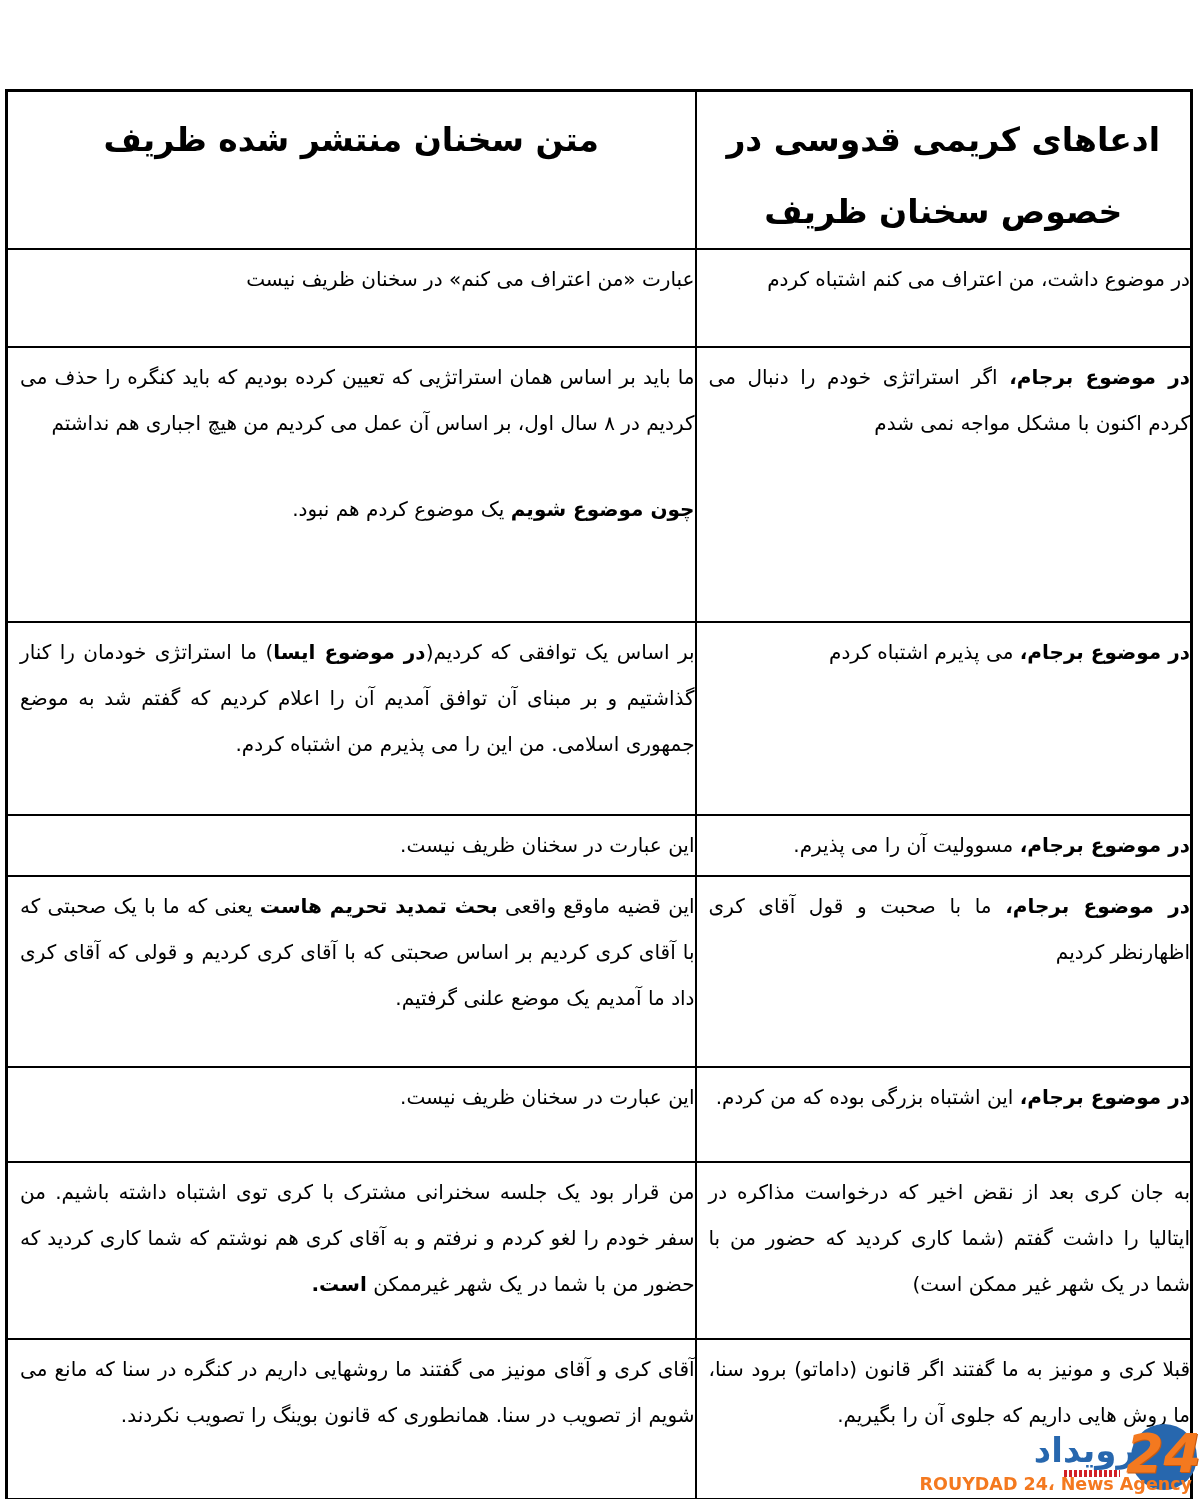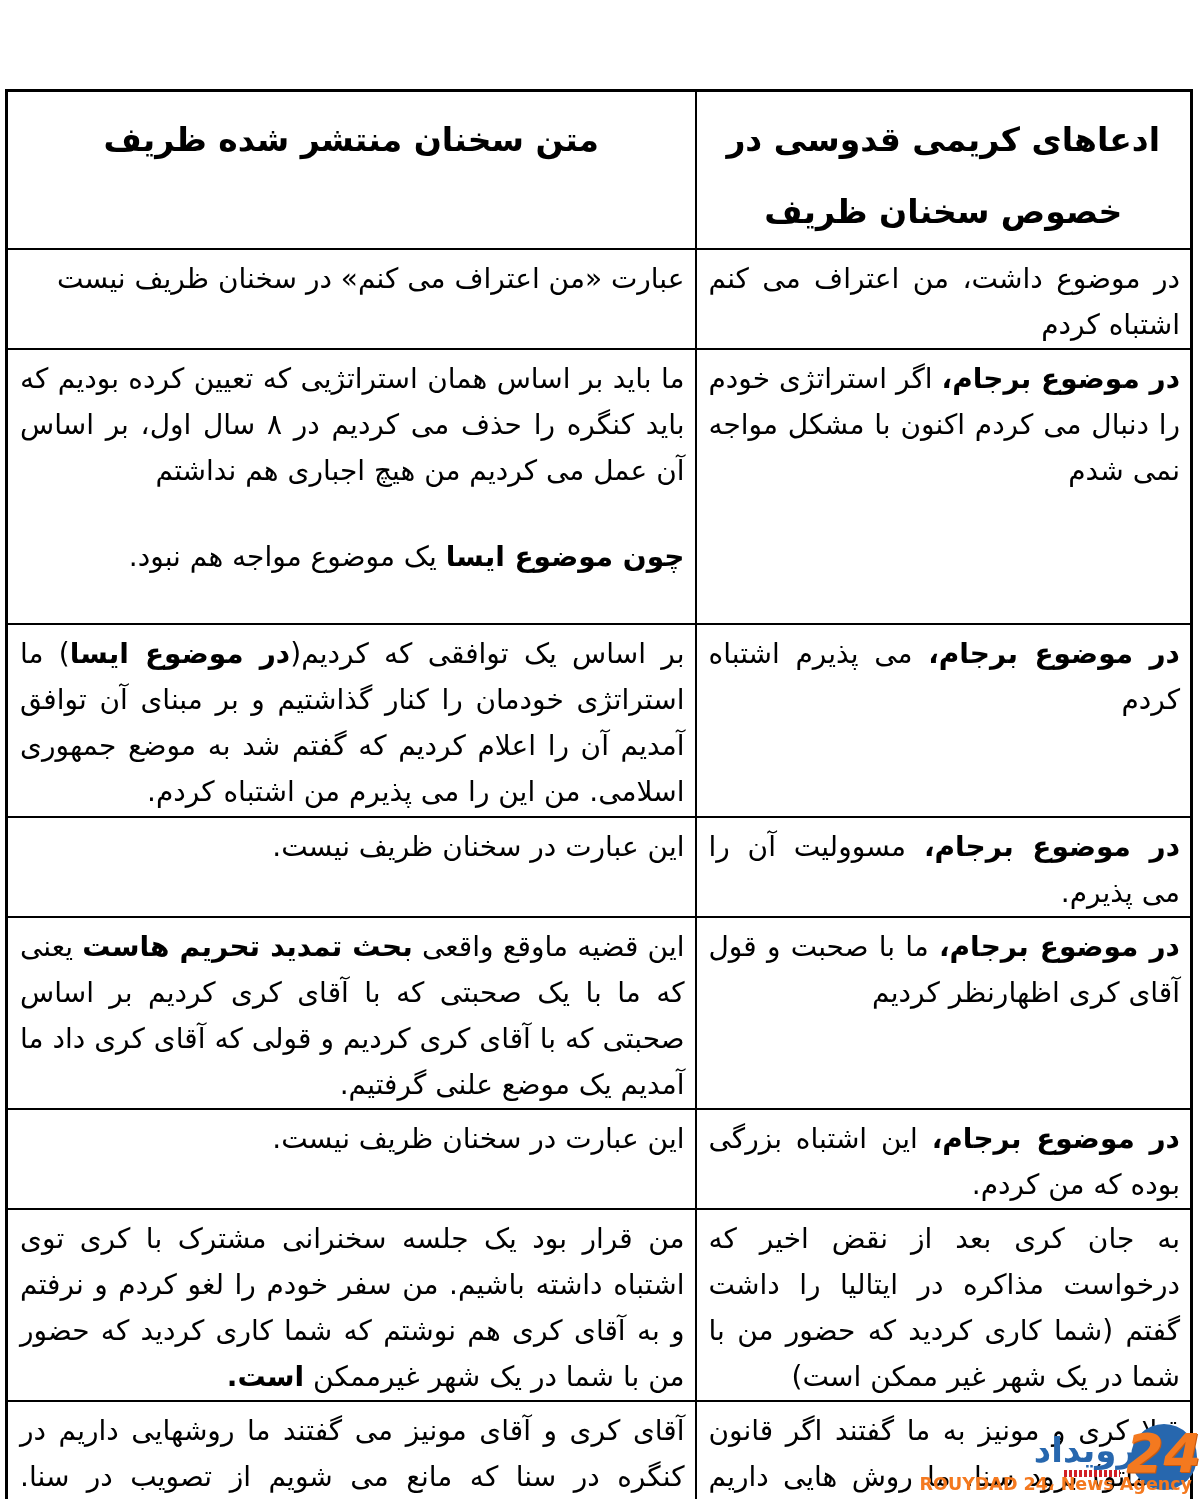--- a/index.html
+++ b/index.html
@@ -32,23 +32,23 @@
   }
   th {
     font-size: 33px;
     font-weight: bold;
     text-align: center;
     line-height: 72px;
     padding: 12px 20px 0 20px;
   }
   thead tr { height: 123px; }
   td {
-    font-size: 28px;
+    font-size: 20px;
     line-height: 46px;
-    padding: 6px 10px 0 12px;
+    padding: 6px 0 0 12px;
     text-align: justify;
     text-justify: inter-word;
     margin-top: 36px;
   }
   td p { margin: 0; }
   td p + p { margin-top: 40px; }
   .bold { font-weight: bold; }
   tbody tr:nth-child(1) { height: 98px; }
   tbody tr:nth-child(2) { height: 275px; }
   tbody tr:nth-child(3) { height: 193px; }
@@ -146,21 +146,21 @@
           <td>
             <p><span>عبارت «من اعتراف می کنم» در سخنان ظریف نیست</span></p>
           </td>
         </tr>
         <tr>
           <td>
             <p><span class="bold">در موضوع برجام،</span><span> اگر استراتژی خودم را دنبال می کردم اکنون با مشکل مواجه نمی شدم</span></p>
           </td>
           <td>
             <p><span>ما باید بر اساس همان استراتژیی که تعیین کرده بودیم که باید کنگره را حذف می کردیم در ۸ سال اول، بر اساس آن عمل می کردیم من هیچ اجباری هم نداشتم</span></p>
-            <p><span class="bold">چون موضوع ایسا</span><span> یک موضوع مواجه هم نبود.</span></p>
+            <p><span class="bold">چون موضوع شویم</span><span> یک موضوع کردم هم نبود.</span></p>
           </td>
         </tr>
         <tr>
           <td>
             <p><span class="bold">در موضوع برجام،</span><span> می پذیرم اشتباه کردم</span></p>
           </td>
           <td>
             <p><span>بر اساس یک توافقی که کردیم(</span><span class="bold">در موضوع ایسا</span><span>) ما استراتژی خودمان را کنار گذاشتیم و بر مبنای آن توافق آمدیم آن را اعلام کردیم که گفتم شد به موضع جمهوری اسلامی. من این را می پذیرم  من اشتباه کردم.</span></p>
           </td>
         </tr>

